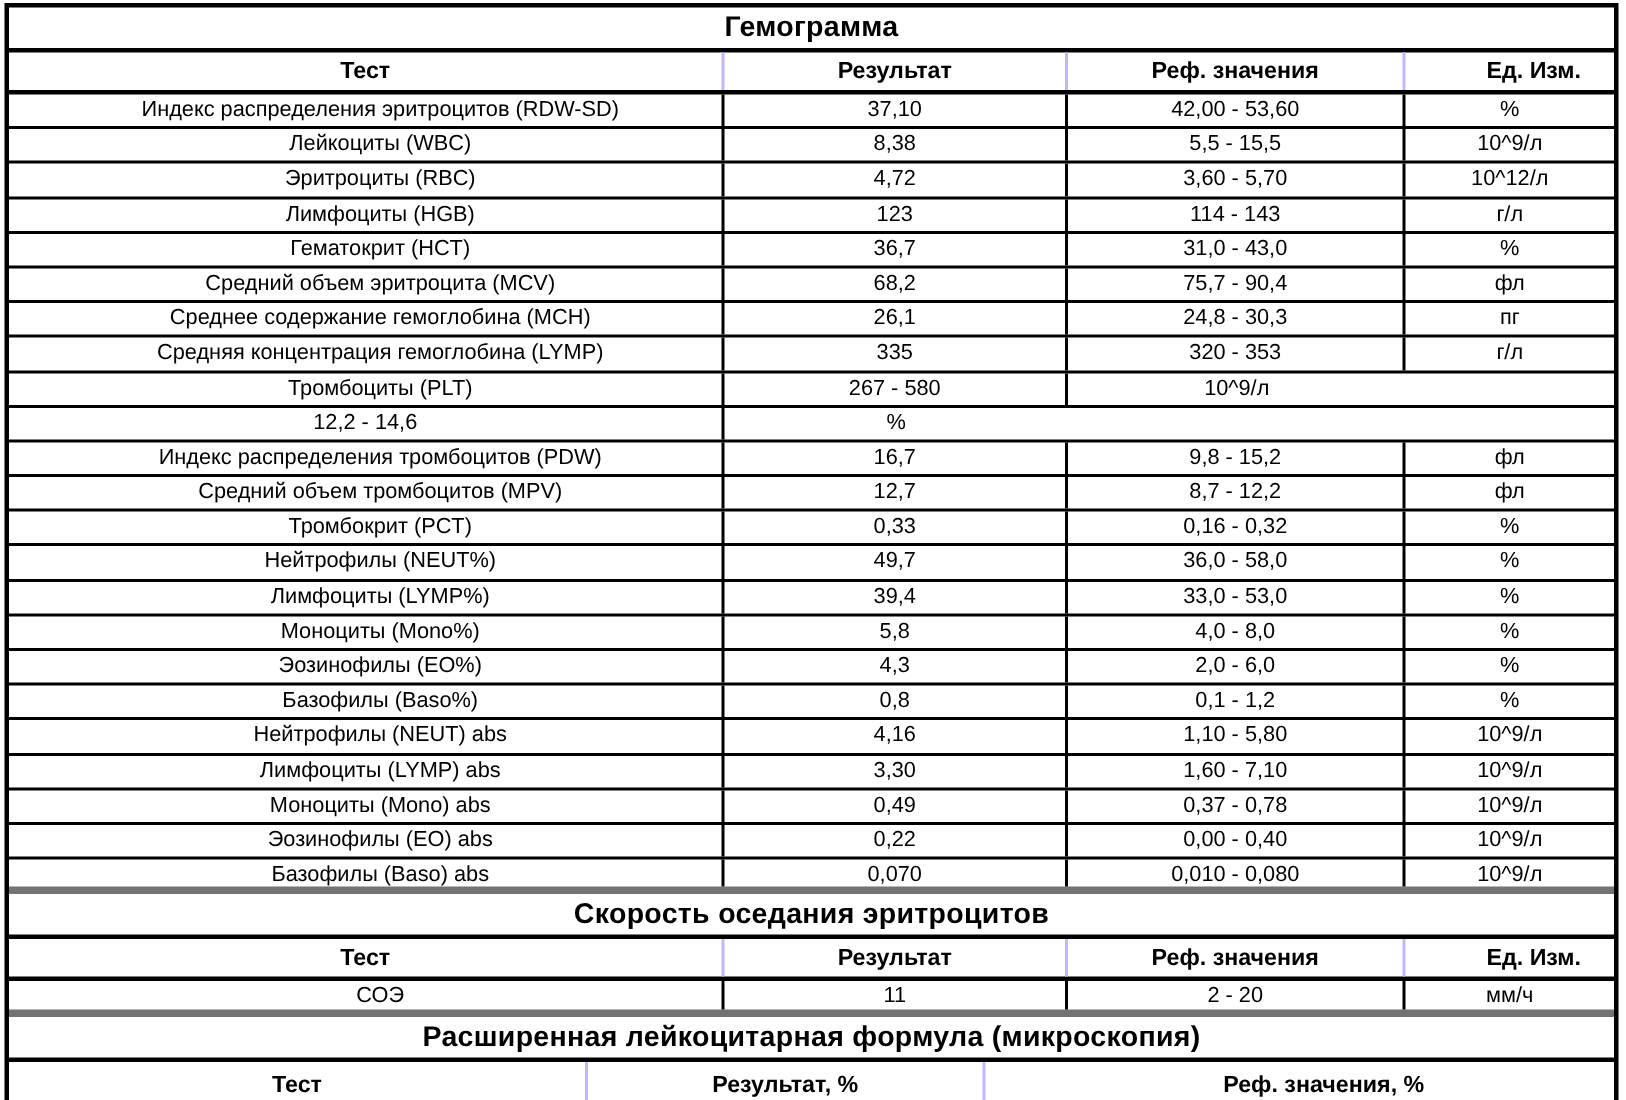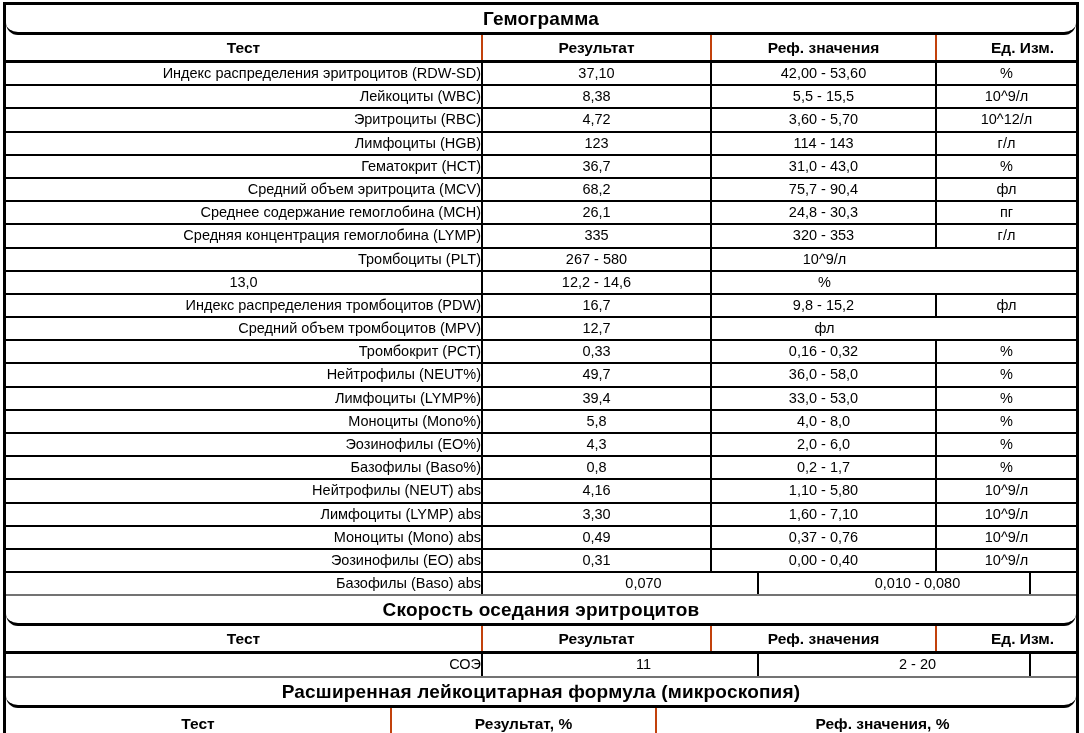--- a/index.html
+++ b/index.html
@@ -19,58 +19,57 @@
   }
   .sec-title {
     box-sizing: border-box;
     height: 30px;
     border-bottom: 3px solid #000000;
     font-weight: bold;
     font-size: 19px;
     text-align: center;
     line-height: 27px;
     letter-spacing: 0.2px;
-    border-radius: 12px;
   }
   .hdr {
     box-sizing: border-box;
     display: grid;
     border-bottom: 3px solid #000000;
     height: 28px;
   }
   .hcell {
     box-sizing: border-box;
     font-weight: bold;
     font-size: 15.5px;
     text-align: center;
     line-height: 25px;
-    border-right: 2px solid #c2410c;
+    border-right: 2px solid #c4b5fd;
     overflow: hidden;
     white-space: nowrap;
   }
   .hcell:last-child { border-right: none; padding-left: 32px; }
   .row {
     box-sizing: border-box;
     display: grid;
     border-bottom: 2px solid #000000;
     height: 23.2px;
   }
-  .rows .row:last-child { border-bottom: 2px solid #737373; gap: 47px; }
+  .rows .row:last-child { border-bottom: 5px solid #737373; }
   .cell {
     box-sizing: border-box;
     font-size: 14.5px;
     text-align: center;
     line-height: 21px;
     border-right: 2px solid #000000;
     overflow: hidden;
     white-space: nowrap;
   }
   .cell:last-child { border-right: none; }
   .cell.left {
-    text-align: right;
+    text-align: center;
     padding-left: 20px;
   }
   .grid4 { grid-template-columns: 477px 229px 225px 1fr; }
   .grid3 { grid-template-columns: 386px 265px 1fr; }
   section:last-child .hdr { border-bottom: none; height: 31px; }
   section:last-child .hdr .hcell { line-height: 31px; }
 </style>
 </head>
 <body>
 
@@ -132,33 +131,33 @@
           <div class="cell">335</div>
           <div class="cell">320 - 353</div>
           <div class="cell">г/л</div>
         </div>
         <div class="row grid4">
           <div class="cell left">Тромбоциты (PLT)</div>
           <div class="cell">267 - 580</div>
           <div class="cell">10^9/л</div>
         </div>
         <div class="row grid4">
-          <div class="cell">13,0</div>
           <div class="cell">12,2 - 14,6</div>
           <div class="cell">%</div>
         </div>
         <div class="row grid4">
           <div class="cell left">Индекс распределения тромбоцитов (PDW)</div>
           <div class="cell">16,7</div>
           <div class="cell">9,8 - 15,2</div>
           <div class="cell">фл</div>
         </div>
         <div class="row grid4">
           <div class="cell left">Средний объем тромбоцитов (MPV)</div>
           <div class="cell">12,7</div>
+          <div class="cell">8,7 - 12,2</div>
           <div class="cell">фл</div>
         </div>
         <div class="row grid4">
           <div class="cell left">Тромбокрит (PCT)</div>
           <div class="cell">0,33</div>
           <div class="cell">0,16 - 0,32</div>
           <div class="cell">%</div>
         </div>
         <div class="row grid4">
           <div class="cell left">Нейтрофилы (NEUT%)</div>
@@ -180,44 +179,44 @@
         </div>
         <div class="row grid4">
           <div class="cell left">Эозинофилы (EO%)</div>
           <div class="cell">4,3</div>
           <div class="cell">2,0 - 6,0</div>
           <div class="cell">%</div>
         </div>
         <div class="row grid4">
           <div class="cell left">Базофилы (Baso%)</div>
           <div class="cell">0,8</div>
-          <div class="cell">0,2 - 1,7</div>
+          <div class="cell">0,1 - 1,2</div>
           <div class="cell">%</div>
         </div>
         <div class="row grid4">
           <div class="cell left">Нейтрофилы (NEUT) abs</div>
           <div class="cell">4,16</div>
           <div class="cell">1,10 - 5,80</div>
           <div class="cell">10^9/л</div>
         </div>
         <div class="row grid4">
           <div class="cell left">Лимфоциты (LYMP) abs</div>
           <div class="cell">3,30</div>
           <div class="cell">1,60 - 7,10</div>
           <div class="cell">10^9/л</div>
         </div>
         <div class="row grid4">
           <div class="cell left">Моноциты (Mono) abs</div>
           <div class="cell">0,49</div>
-          <div class="cell">0,37 - 0,76</div>
+          <div class="cell">0,37 - 0,78</div>
           <div class="cell">10^9/л</div>
         </div>
         <div class="row grid4">
           <div class="cell left">Эозинофилы (EO) abs</div>
-          <div class="cell">0,31</div>
+          <div class="cell">0,22</div>
           <div class="cell">0,00 - 0,40</div>
           <div class="cell">10^9/л</div>
         </div>
         <div class="row grid4">
           <div class="cell left">Базофилы (Baso) abs</div>
           <div class="cell">0,070</div>
           <div class="cell">0,010 - 0,080</div>
           <div class="cell">10^9/л</div>
         </div>
       </div>

